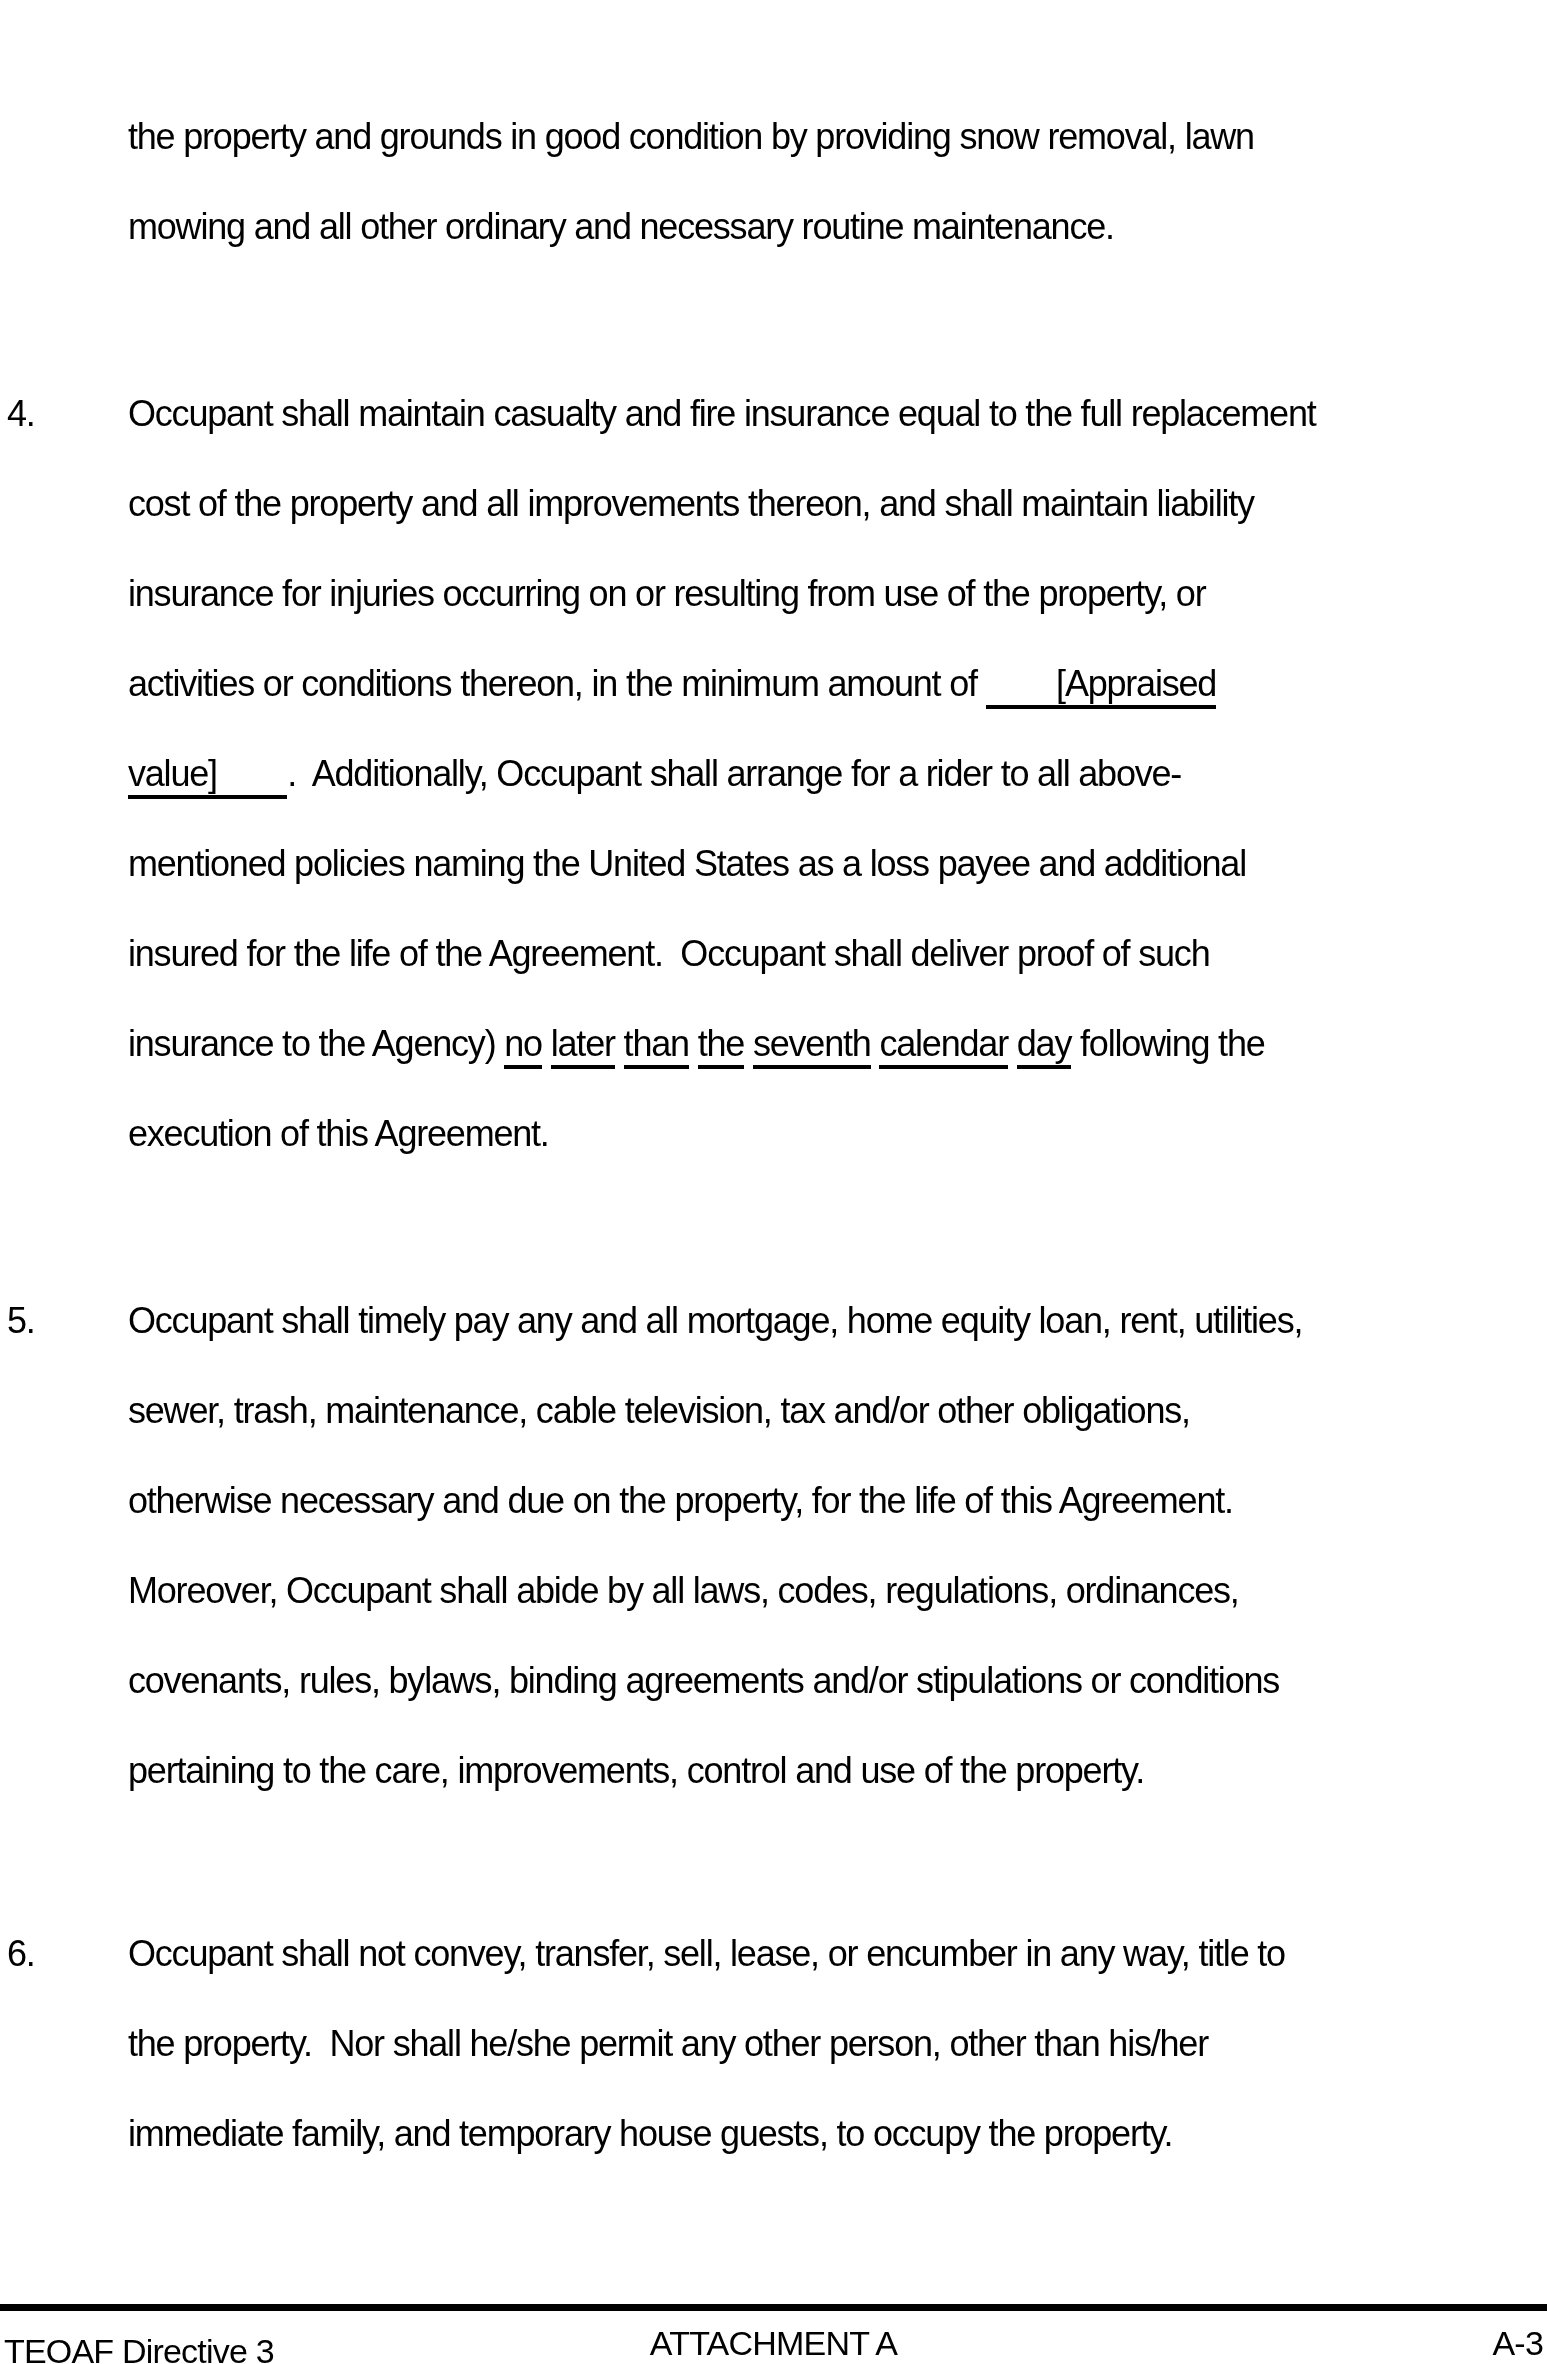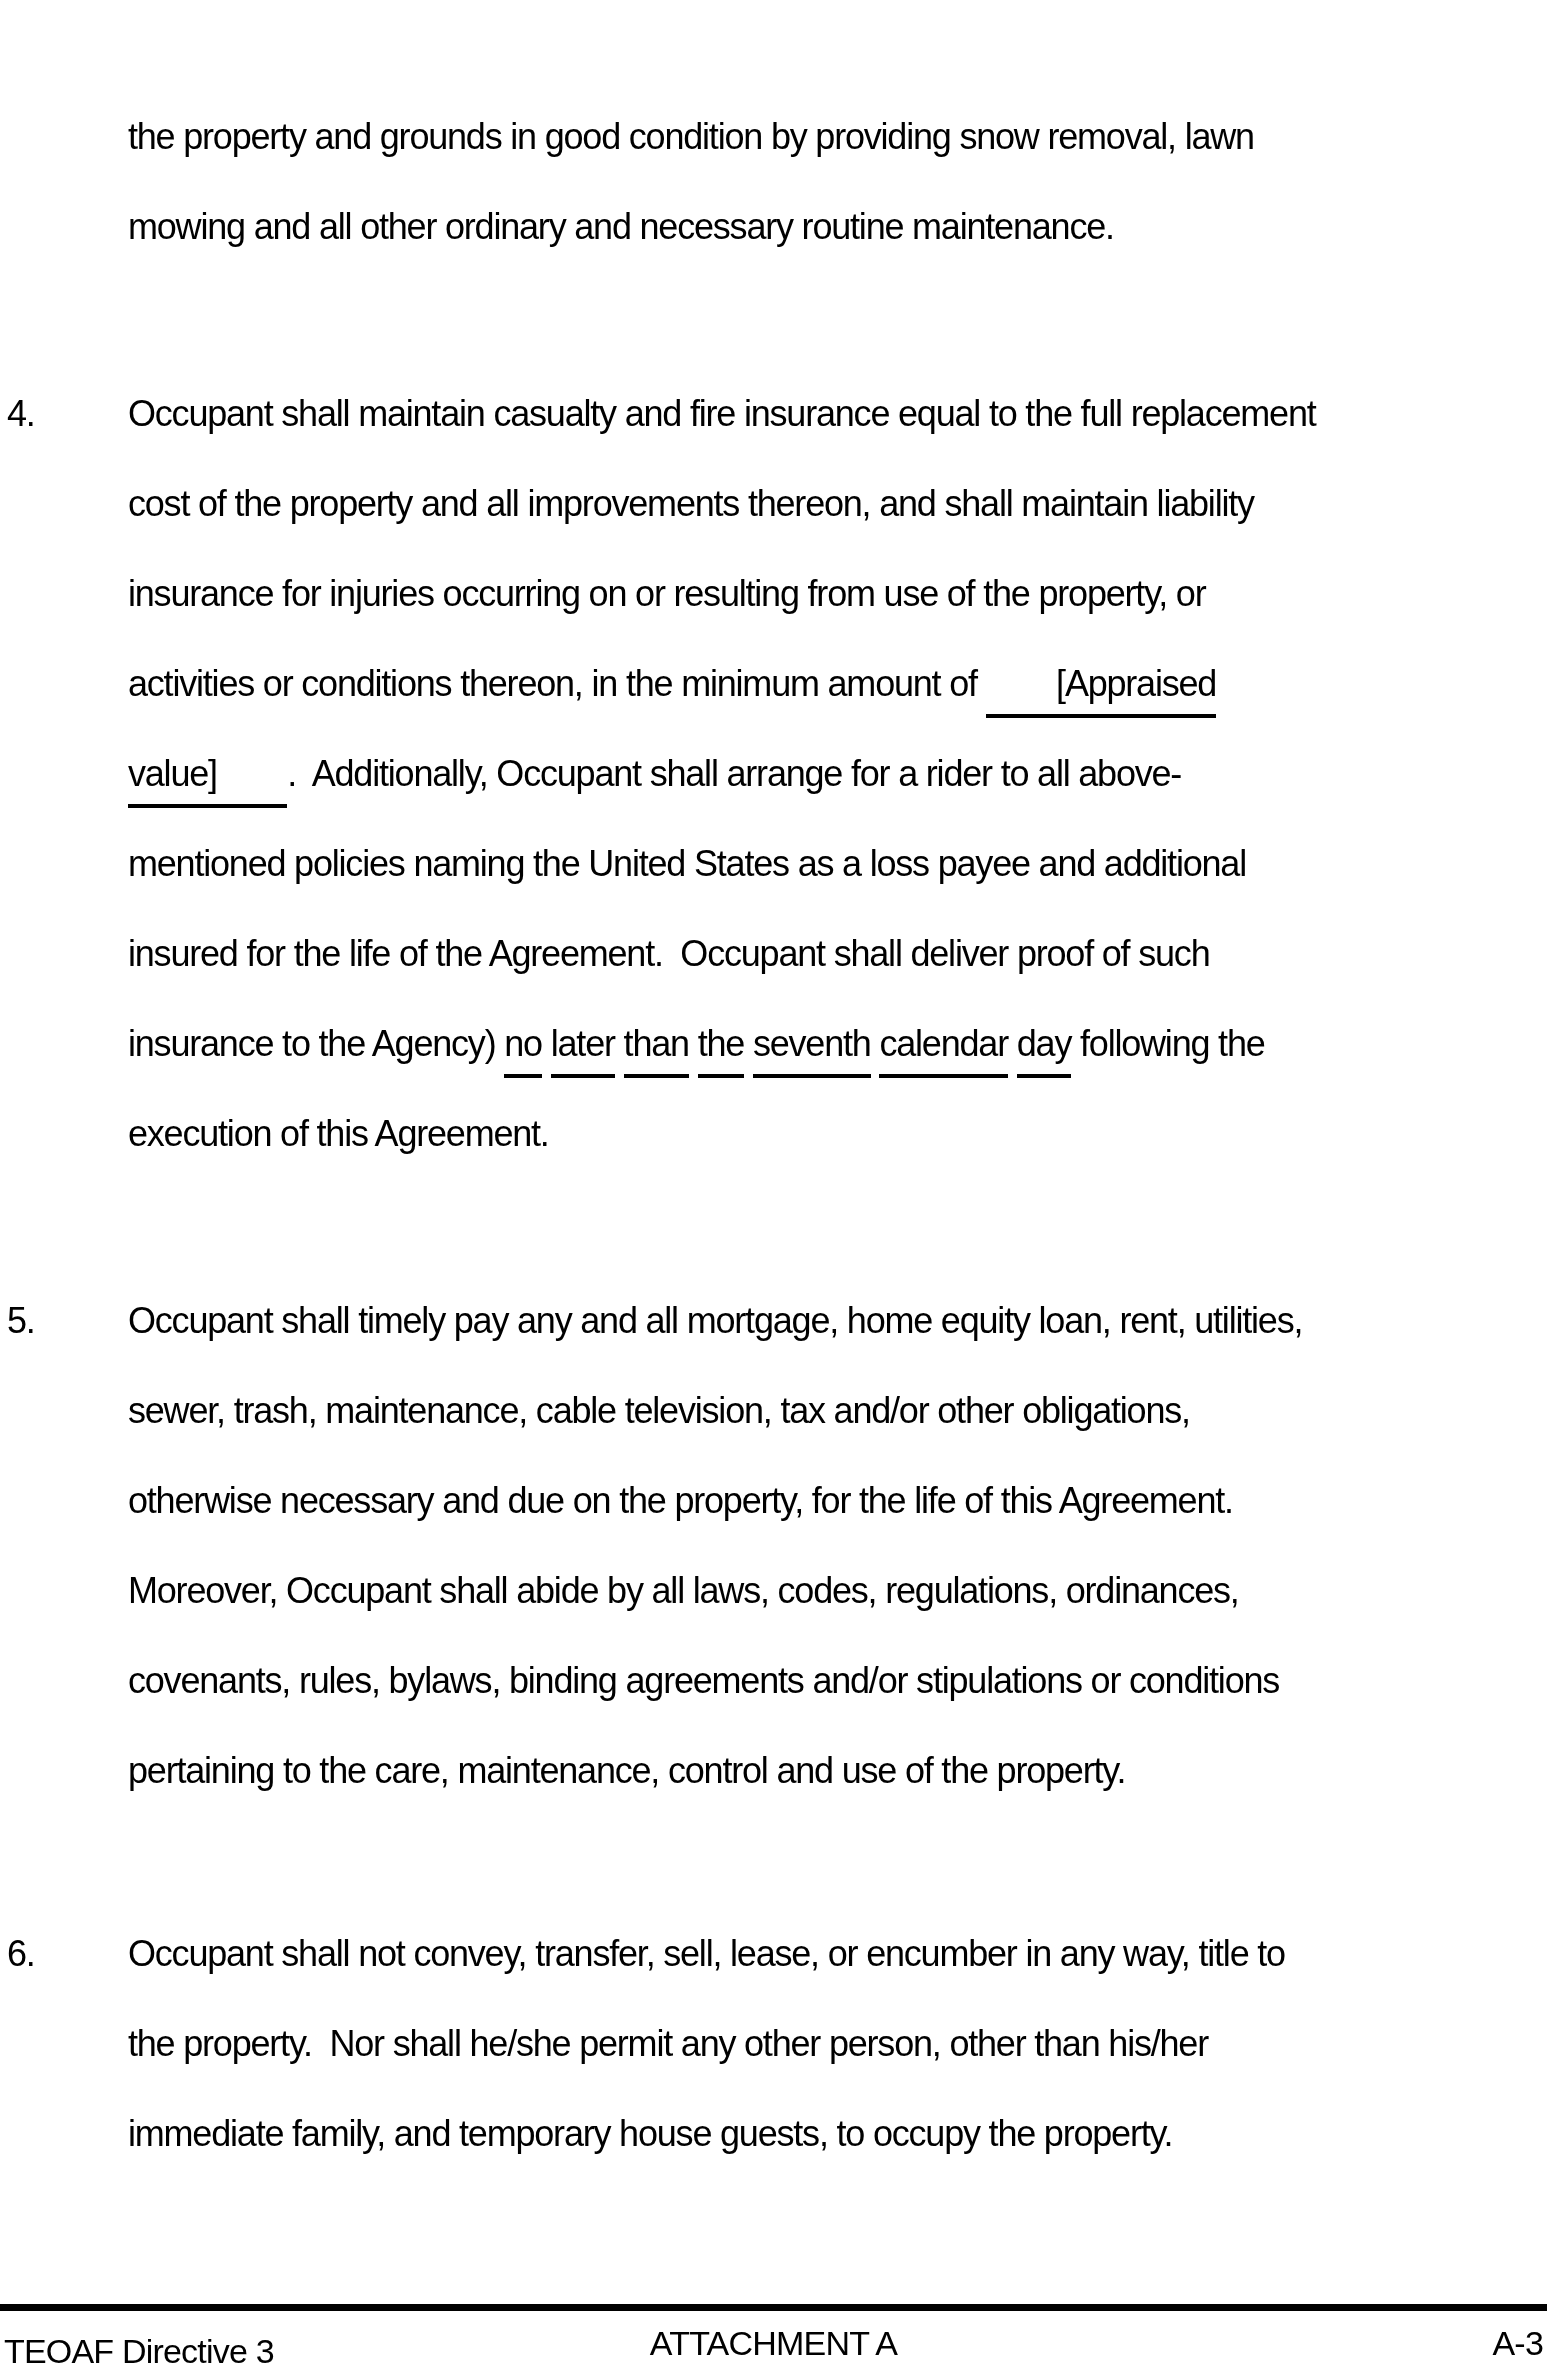--- a/index.html
+++ b/index.html
@@ -25,21 +25,21 @@
     height: 90px; line-height: 90px;
     font-size: 36px; letter-spacing: -1.2px;
   }
   .body-text { margin-left: 128px; }
   .line {
     height: 90px; line-height: 90px;
     font-size: 36px; letter-spacing: -1.2px;
     white-space: nowrap;
   }
   .seg { white-space: pre; }
-  .u { border-bottom: 4px solid #000000; padding-bottom: 10px; }
+  .u { border-bottom: 4px solid #000000; padding-bottom: 1px; }
   .footer-rule {
     position: absolute; left: 0; top: 2304px;
     width: 1547px; height: 7px;
     background: #000000;
   }
   .footer {
     position: absolute; left: 0; top: 2326px;
     width: 1547px; height: 38px;
     font-size: 34px; letter-spacing: -0.8px; line-height: 34px;
   }
@@ -75,21 +75,21 @@
   </div>
 
   <div class="para" style="top: 1276px;">
     <span class="pnum">5.</span>
     <div class="body-text">
         <div class="line"><span class="seg">Occupant shall timely pay any and all mortgage, home equity loan, rent, utilities,</span></div>
         <div class="line"><span class="seg">sewer, trash, maintenance, cable television, tax and/or other obligations,</span></div>
         <div class="line"><span class="seg">otherwise necessary and due on the property, for the life of this Agreement.</span></div>
         <div class="line"><span class="seg">Moreover, Occupant shall abide by all laws, codes, regulations, ordinances,</span></div>
         <div class="line"><span class="seg">covenants, rules, bylaws, binding agreements and/or stipulations or conditions</span></div>
-        <div class="line"><span class="seg">pertaining to the care, maintenance, control and use of the property.</span></div>
+        <div class="line"><span class="seg">pertaining to the care, improvements, control and use of the property.</span></div>
       </div>
   </div>
 
   <div class="para" style="top: 1909px;">
     <span class="pnum">6.</span>
     <div class="body-text">
         <div class="line"><span class="seg">Occupant shall not convey, transfer, sell, lease, or encumber in any way, title to</span></div>
         <div class="line"><span class="seg">the property.&nbsp; Nor shall he/she permit any other person, other than his/her</span></div>
         <div class="line"><span class="seg">immediate family, and temporary house guests, to occupy the property.</span></div>
       </div>

